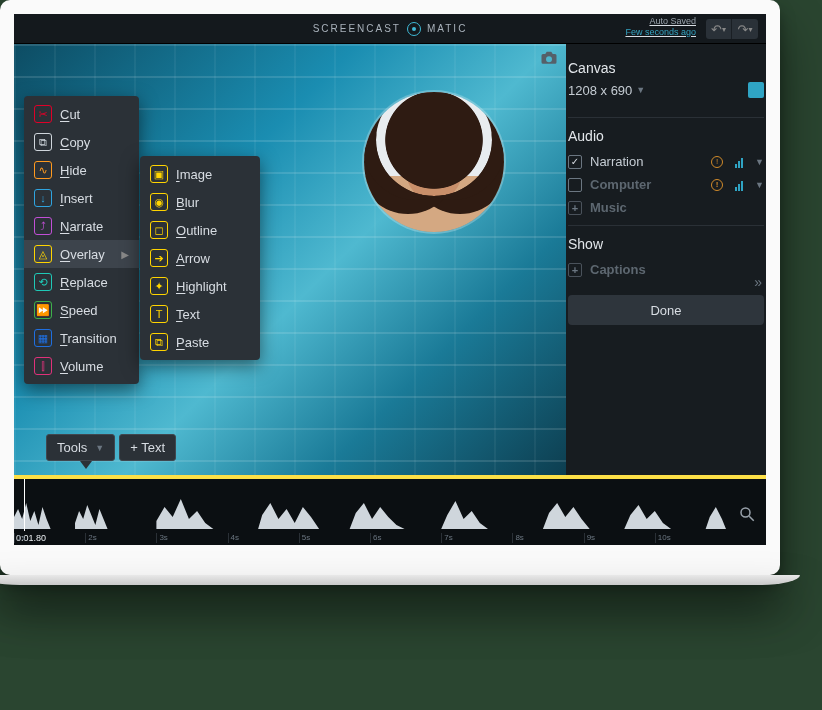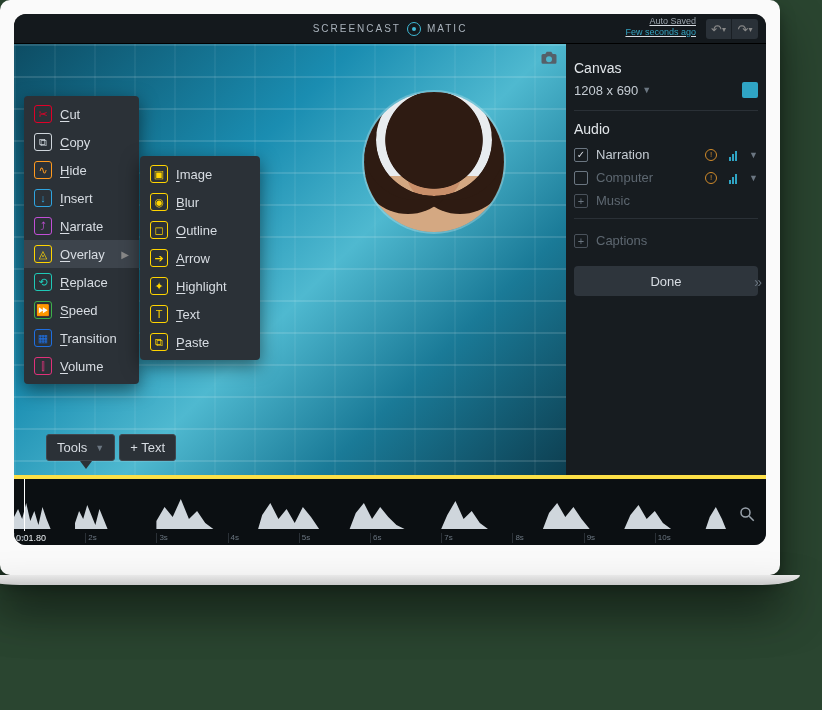--- a/index.html
+++ b/index.html
@@ -3,21 +3,21 @@
 <meta charset="utf-8">
 <style>
   * { box-sizing: border-box; margin: 0; padding: 0; font-family: -apple-system, "Segoe UI", Arial, sans-serif; }
   body { background:#2a4530; width:822px; height:710px; overflow:hidden; position:relative; }
   .laptop {
     position:absolute; top:0; left:0; width:780px; height:575px;
     background:#fafafa; border-radius:10px; box-shadow:0 30px 50px rgba(0,0,0,.45),0 10px 15px rgba(0,0,0,.35);
   }
   .screen {
     position:absolute; top:14px; left:14px; right:14px; bottom:30px;
-    background:#404040; border-radius:12px; overflow:hidden; color:#d8dde3;
+    background:#404040; border-radius:0; overflow:hidden; color:#d8dde3;
     display:flex; flex-direction:column;
   }
   .base {
     position:absolute; top:575px; left:-20px; width:820px; height:10px;
     background:linear-gradient(#e8e8e8,#c9c9c9); border-radius:0 0 40px 40px/0 0 10px 10px;
     box-shadow:0 25px 40px rgba(0,0,0,.5);
   }
   
   .titlebar{ height:30px; display:flex; align-items:center; justify-content:center; position:relative; background:#14191d; border-bottom:1px solid #000; }
   .brand{ font-size:10px; letter-spacing:2px; color:#a9b2bb; display:flex; align-items:center; gap:6px;}
@@ -57,27 +57,27 @@
   
   .menu{position:absolute;background:#2b3137;border-radius:4px;padding:4px 0;box-shadow:0 6px 18px rgba(0,0,0,.5);}
   .menu.primary{ top:52px; left:10px; width:115px;}
   .menu.sub{ top:112px; left:126px; width:120px;}
   .mi{display:flex;align-items:center;gap:8px;padding:5px 10px;font-size:13px;color:#d8dde3;position:relative;}
   .mi.hl{background:#3d444c;}
   .mi .ic{width:18px;height:18px;border-radius:3px;display:flex;align-items:center;justify-content:center;font-size:11px;flex-shrink:0;}
   .mi .chev{margin-left:auto;color:#888;font-size:10px;}
   .u{text-decoration:underline;text-underline-offset:2px;}
   
-  .side{ width:200px; background:#171c20; padding:10px 8px; font-size:13px; position:relative;}
+  .side{ width:200px; background:#171c20; padding:10px 2px; font-size:13px; position:relative;}
   .sec-title{ color:#e2e6ea; margin:6px 0 6px; font-size:14px;}
-  .dim-row{display:flex;align-items:center;color:#c5ccd3;margin-bottom:12px;}
+  .dim-row{display:flex;align-items:center;color:#c5ccd3;margin-bottom:19px;}
   .dim-row .sq{width:16px;height:16px;margin-left:auto;background:#2fa4c4;border-radius:2px;}
   .divider{height:1px;background:#2a3036;margin:6px 0 10px;}
   .crow{display:flex;align-items:center;gap:8px;color:#c5ccd3;padding:4px 0;}
-  .crow.muted{color:#5d6770;}
+  .crow.muted{color:#5d6770;font-weight:bold;}
   .cb{width:14px;height:14px;border:1px solid #6b7681;border-radius:2px;display:flex;align-items:center;justify-content:center;font-size:10px;color:#d8dde3;}
   .cb.on::after{content:"✓";}
   .plus{width:14px;height:14px;border:1px solid #4a525b;color:#6b7681;border-radius:2px;display:flex;align-items:center;justify-content:center;font-size:11px;}
   .info{width:12px;height:12px;border:1px solid #d08a2a;color:#d08a2a;border-radius:50%;font-size:8px;display:flex;align-items:center;justify-content:center;margin-left:auto;}
   .bars{display:flex;align-items:flex-end;gap:1px;height:12px;margin-left:4px;}
   .bars span{width:2px;background:#2fa4c4;}
   .bars span:nth-child(1){height:4px;} .bars span:nth-child(2){height:7px;} .bars span:nth-child(3){height:10px;}
   .dd{color:#6b7681;font-size:9px;margin-left:4px;}
   .done{margin-top:14px;height:30px;background:#2e353c;border-radius:4px;display:flex;align-items:center;justify-content:center;color:#d8dde3;}
   .expand{position:absolute;right:4px;top:230px;color:#6b7681;font-size:14px;}
@@ -231,20 +231,21 @@
               <span></span>
             </span>
           <span class="dd">▼</span>
         </div>
         <div class="crow muted">
           <span class="plus">+</span>
           <span>Music</span>
         </div>
         <div class="divider"></div>
 
+        <div class="sec-title">Show</div>
         <div class="crow muted">
           <span class="plus">+</span>
           <span>Captions</span>
         </div>
 
         <div class="done">
           <span>Done</span>
         </div>
         <div class="expand">»</div>
       </div>

